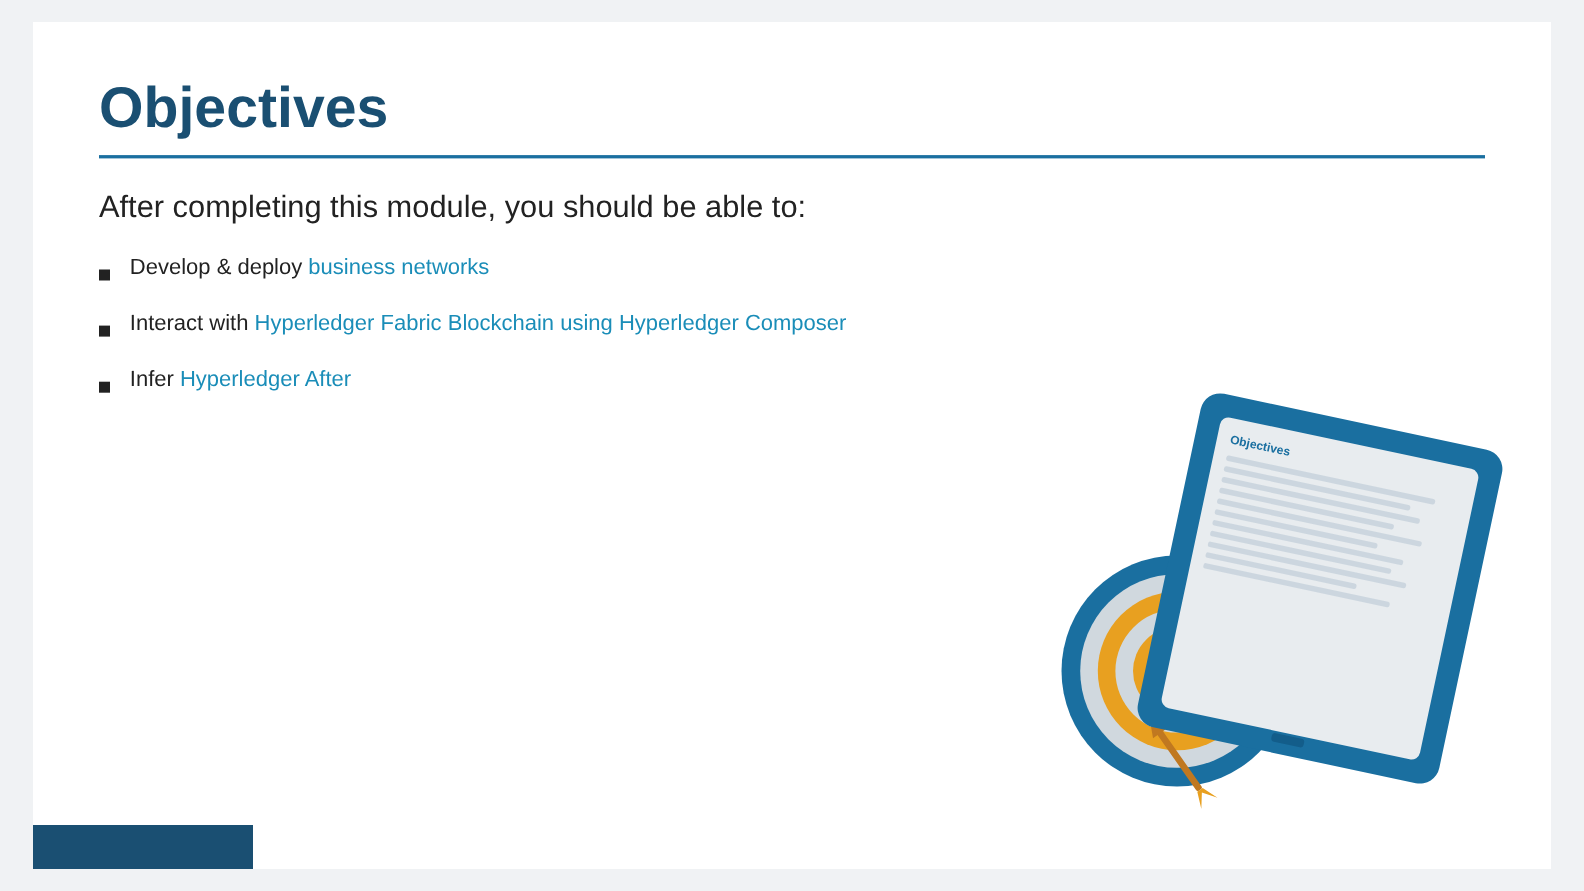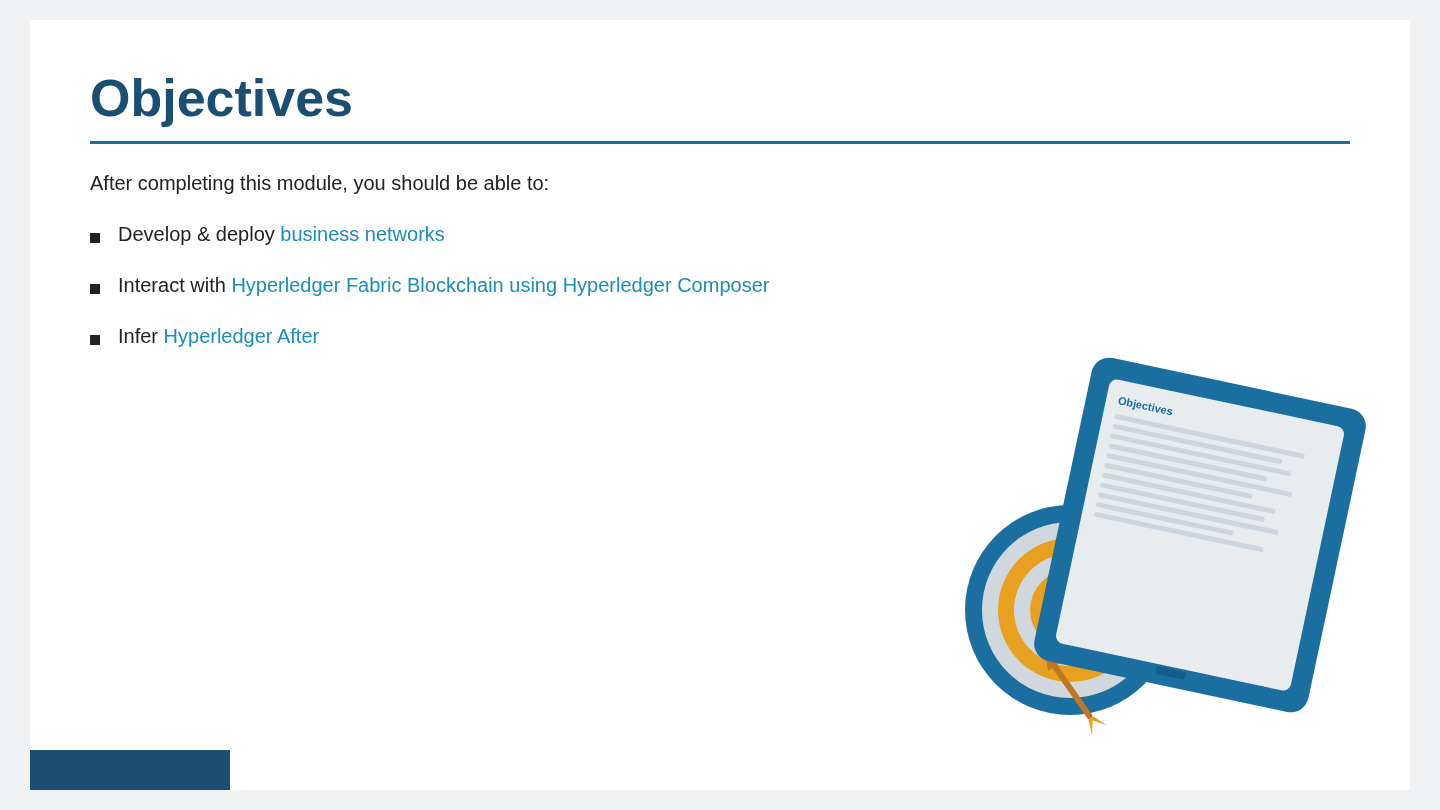--- a/index.html
+++ b/index.html
@@ -36,36 +36,36 @@
     }
 
     .divider {
       width: 100%;
       height: 3px;
       background: #1a6fa0;
       margin-bottom: 28px;
     }
 
     .subtitle {
-      font-size: 20px;
+      font-size: 28px;
       color: #222;
       margin-bottom: 28px;
       font-weight: 400;
     }
 
     .bullets {
       list-style: none;
       display: flex;
       flex-direction: column;
       gap: 28px;
     }
 
     .bullet-item {
       display: flex;
-      align-items: center;
+      align-items: flex-end;
       gap: 18px;
       font-size: 20px;
       color: #222;
     }
 
     .bullet-square {
       display: inline-block;
       width: 10px;
       height: 10px;
       min-width: 10px;

